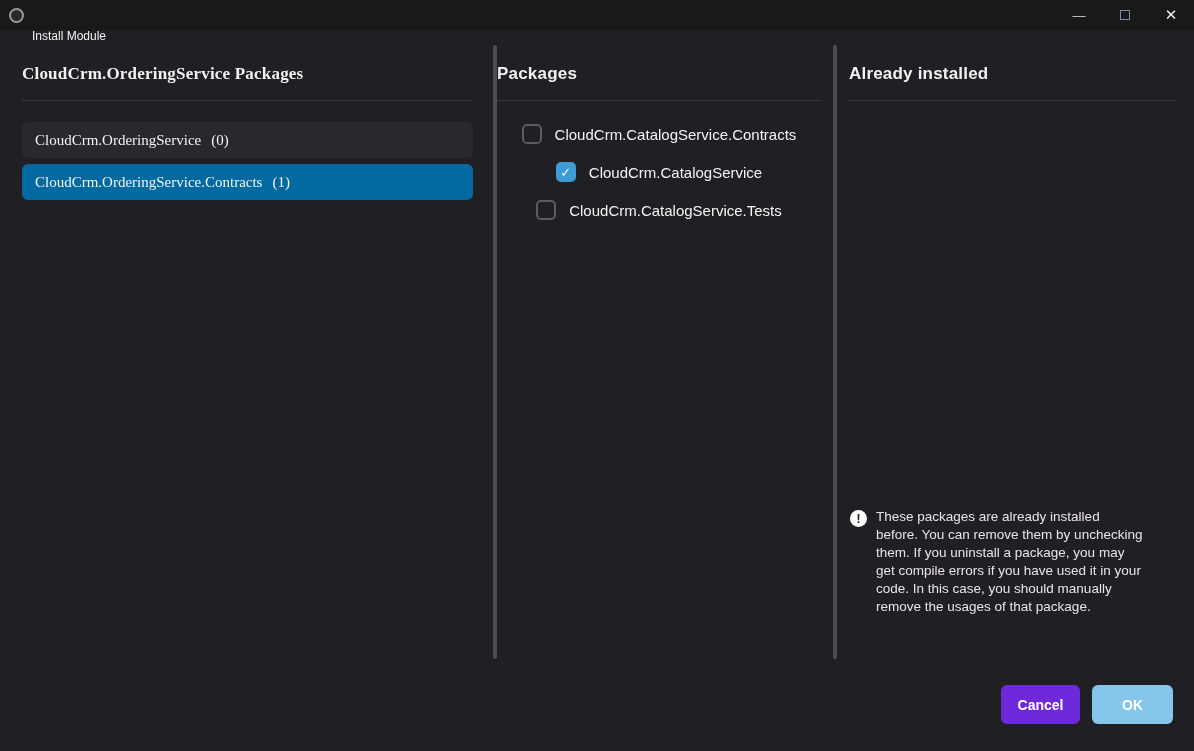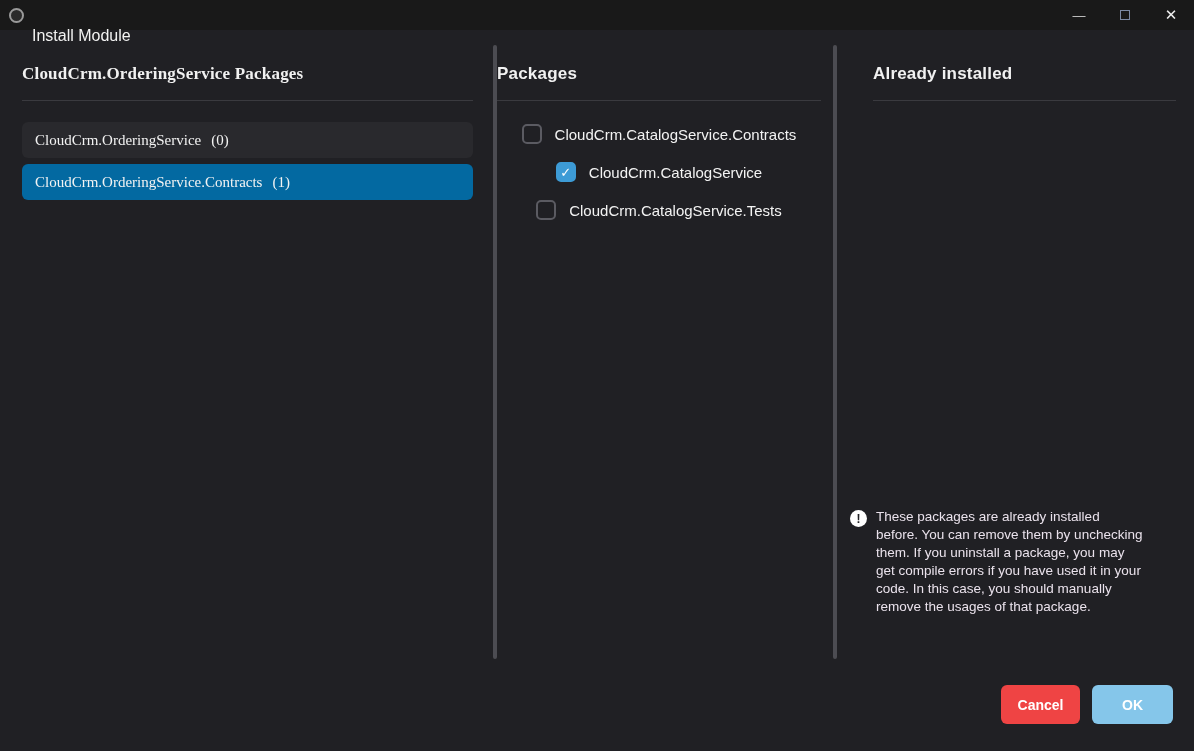--- a/index.html
+++ b/index.html
@@ -16,41 +16,41 @@
   .titlebar {
     height: 30px; background: #191919;
     display: flex; align-items: center;
     padding-left: 9px;
   }
   .app-icon {
     width: 15px; height: 15px; border-radius: 50%;
     border: 2px solid #9a9a9a; background: #2a2a2a;
     display: inline-block; flex: none;
   }
-  .titlebar-title { font-size: 16px; color: #f2f2f2; margin-left: 8px; margin-top: 42px; }
+  .titlebar-title { font-size: 12px; color: #f2f2f2; margin-left: 8px; margin-top: 42px; }
   .win-controls { margin-left: auto; display: flex; height: 100%; }
   .win-btn {
     width: 46px; height: 100%; background: transparent; border: none;
     color: #cfcfcf; font-size: 13px; cursor: pointer; padding: 0;
     display: flex; align-items: center; justify-content: center;
     font-family: "Liberation Sans", sans-serif;
   }
   .win-btn .max-glyph {
     width: 10px; height: 10px; border: 1px solid #7c8aa5; display: inline-block;
   }
   .win-btn.close { font-size: 15px; color: #f0f0f0; }
   
   .content {
     position: absolute; top: 30px; left: 0; right: 0; bottom: 0;
     display: flex; align-items: stretch;
   }
   .col { padding-top: 32px; }
   .col-left  { width: 493px; padding-left: 22px; padding-right: 20px; font-family: Liberation Serif, serif; }
   .col-mid   { width: 336px; padding-right: 12px; }
-  .col-right { flex: 1; padding-left: 36px; padding-right: 18px; position: relative; }
+  .col-right { flex: 1; padding-left: 12px; padding-right: 18px; position: relative; }
   .vsep {
     width: 4px; height: 614px; margin-top: 15px;
     background: #4c4c52; border-radius: 2px; flex: none;
   }
   .panel-title {
     margin: 0; font-size: 17px; font-weight: 700; letter-spacing: .2px;
     color: #f1f1f1; line-height: 24px;
   }
   .divider { height: 1px; background: #3a3a3f; margin-top: 14px; }
   
@@ -95,21 +95,21 @@
   
   .footer {
     position: absolute; bottom: 27px; right: 21px;
     display: flex; gap: 12px;
   }
   .btn {
     height: 39px; border: none; border-radius: 6px;
     font-size: 14px; font-weight: 600; color: #ffffff; cursor: pointer;
     font-family: "Liberation Sans", sans-serif;
   }
-  .btn.cancel { width: 79px; background: #ef4444; }
+  .btn.cancel { width: 79px; background: #6d28d9; }
   .btn.ok     { width: 81px; background: #85c6ea; }
 </style>
 </head>
 <body>
 
 <div class="window">
 
   <div class="titlebar">
     <span class="app-icon"></span>
     <span class="titlebar-title">Install Module</span>

